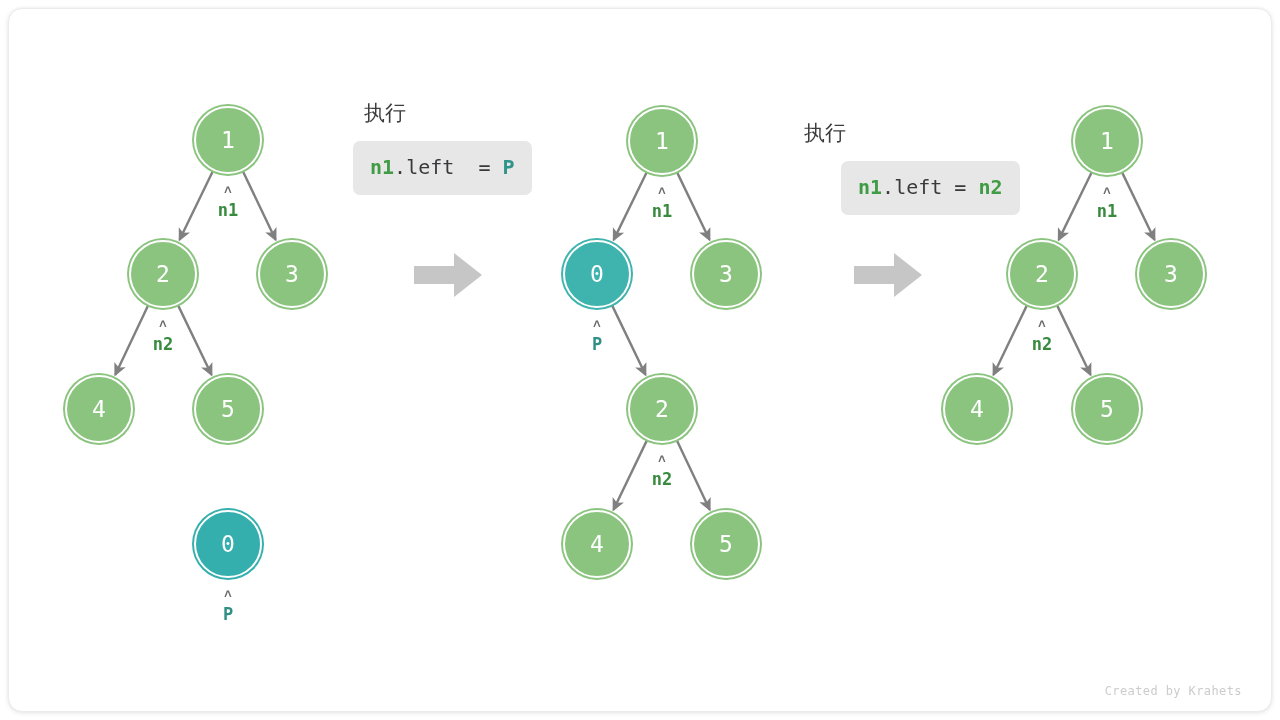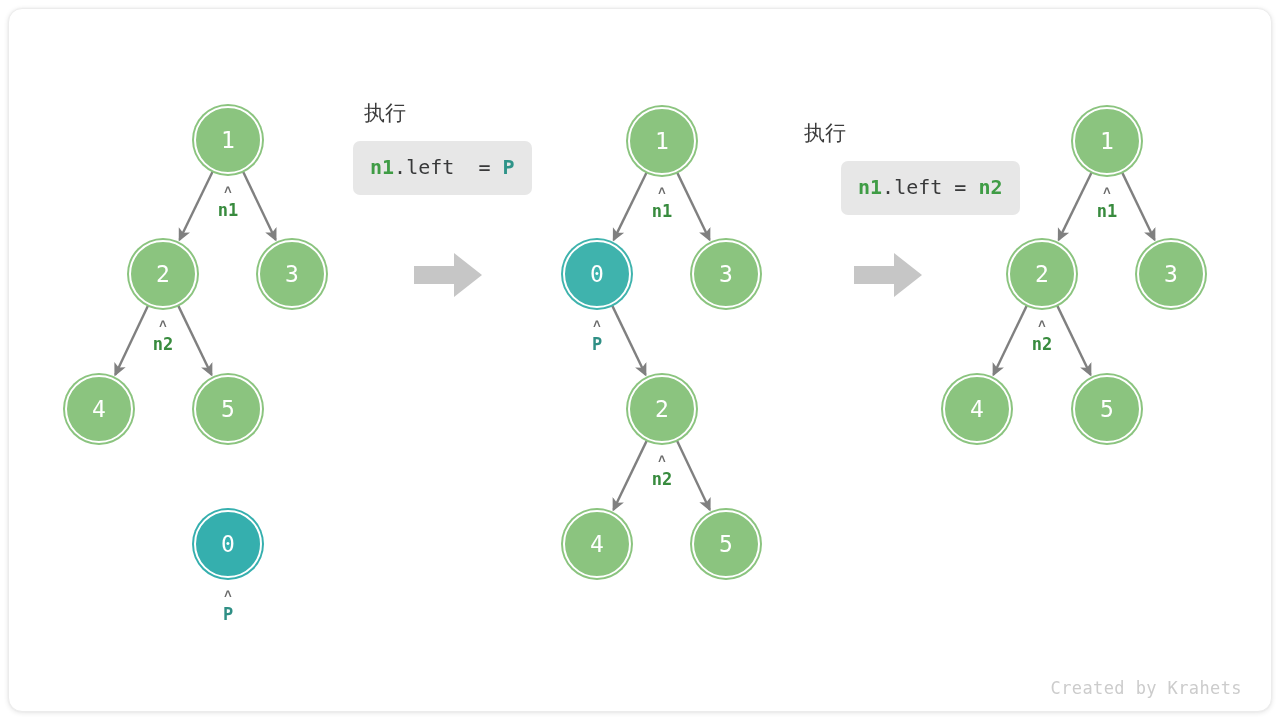--- a/index.html
+++ b/index.html
@@ -104,21 +104,21 @@
   .steparrow {
     position: absolute;
     width: 68px; height: 44px;
   }
   .steparrow svg { display: block; }
   
   #credit {
     position: absolute;
     right: 38px; bottom: 22px;
     font-family: "DejaVu Sans Mono", "Liberation Mono", monospace;
-    font-size: 17px;
+    font-size: 12px;
     color: #cccccc;
     letter-spacing: 0.4px;
     user-select: none;
   }
 </style>
 </head>
 <body>
 
 <div id="stage">
   <div id="card"></div>

